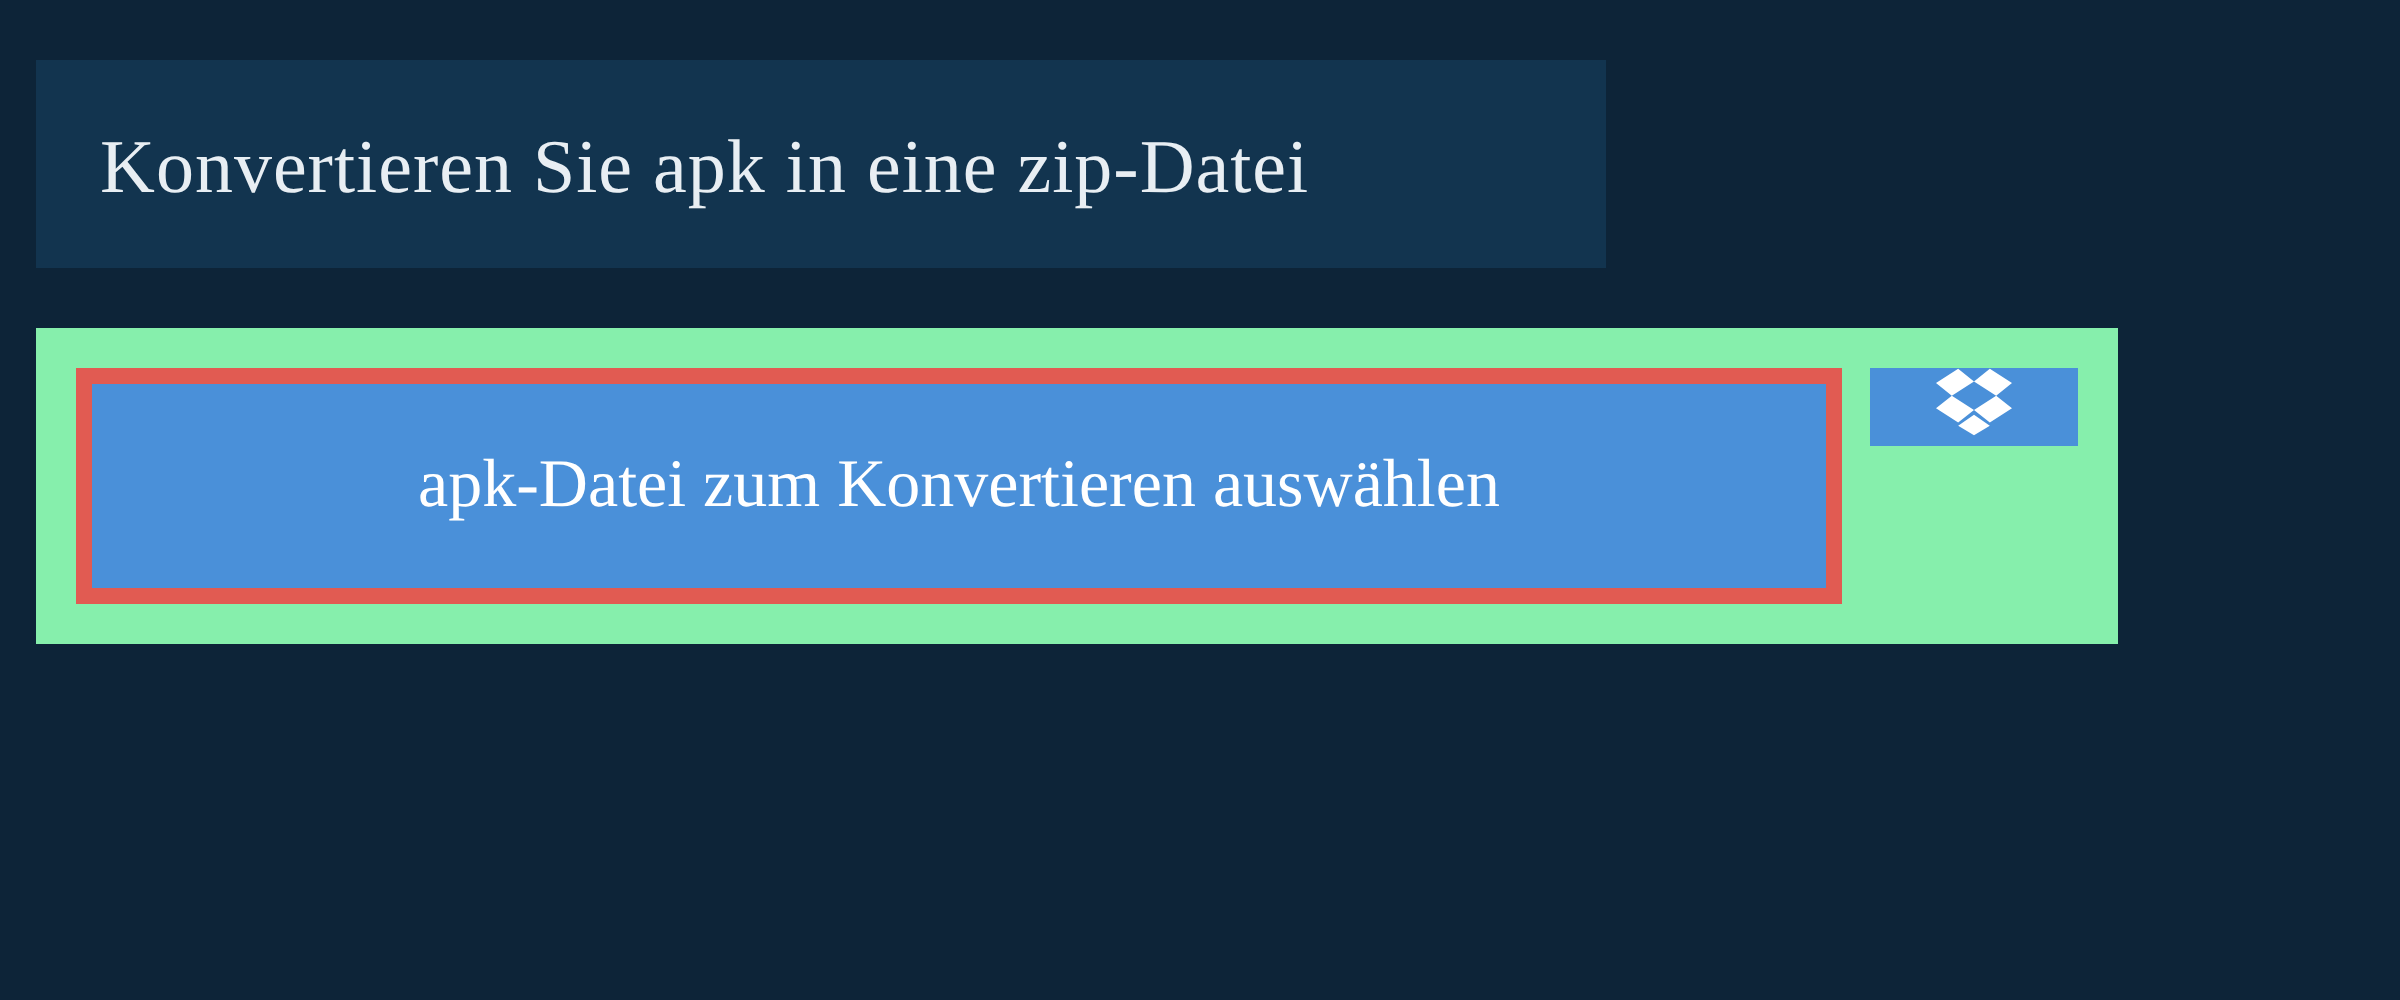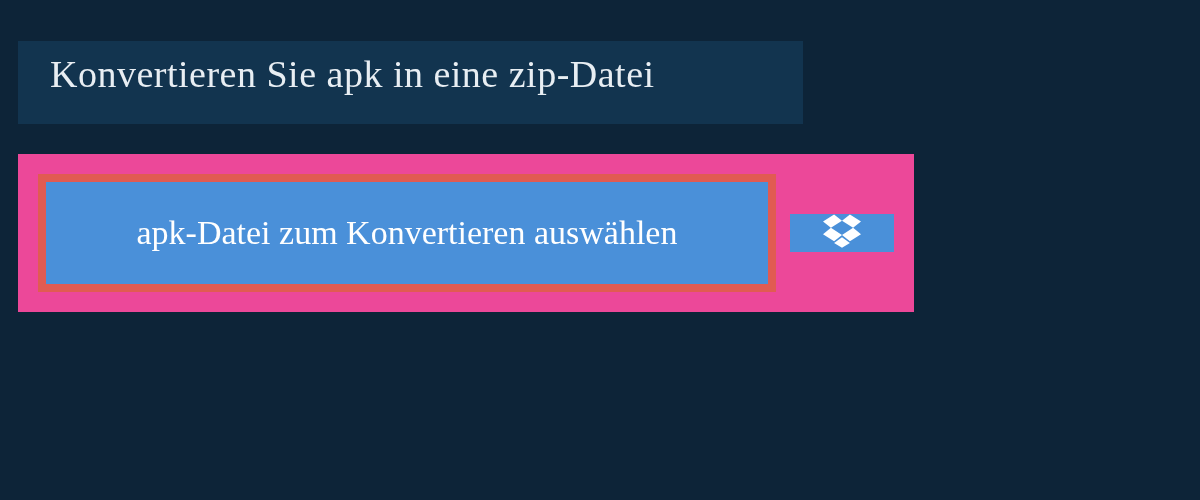--- a/index.html
+++ b/index.html
@@ -10,39 +10,39 @@
     body {
       width: 1200px;
       height: 500px;
       background: #0d2438;
       font-family: Georgia, 'Times New Roman', serif;
       overflow: hidden;
     }
     .header-bar {
       background: #12344f;
       width: 785px;
-      padding: 11px 30px 28px 32px;
-      margin-top: 41px;
+      padding: 32px 30px 28px 32px;
+      margin-top: 30px;
       margin-left: 18px;
     }
     .header-title {
       color: #e8eef3;
       font-size: 38px;
       font-weight: 400;
       letter-spacing: 0.5px;
     }
     .button-panel {
-      background: #ec4899;
-      width: 896px;
+      background: #86efac;
+      width: 1041px;
       margin-left: 18px;
       margin-top: 30px;
       padding: 20px;
       display: flex;
       gap: 14px;
-      align-items: center;
+      align-items: flex-start;
     }
     .select-file-button {
       flex: 1;
       background: #4a90d9;
       border: 8px solid #e15b52;
       padding: 32px 20px;
       text-align: center;
       cursor: pointer;
       display: flex;
       align-items: center;

